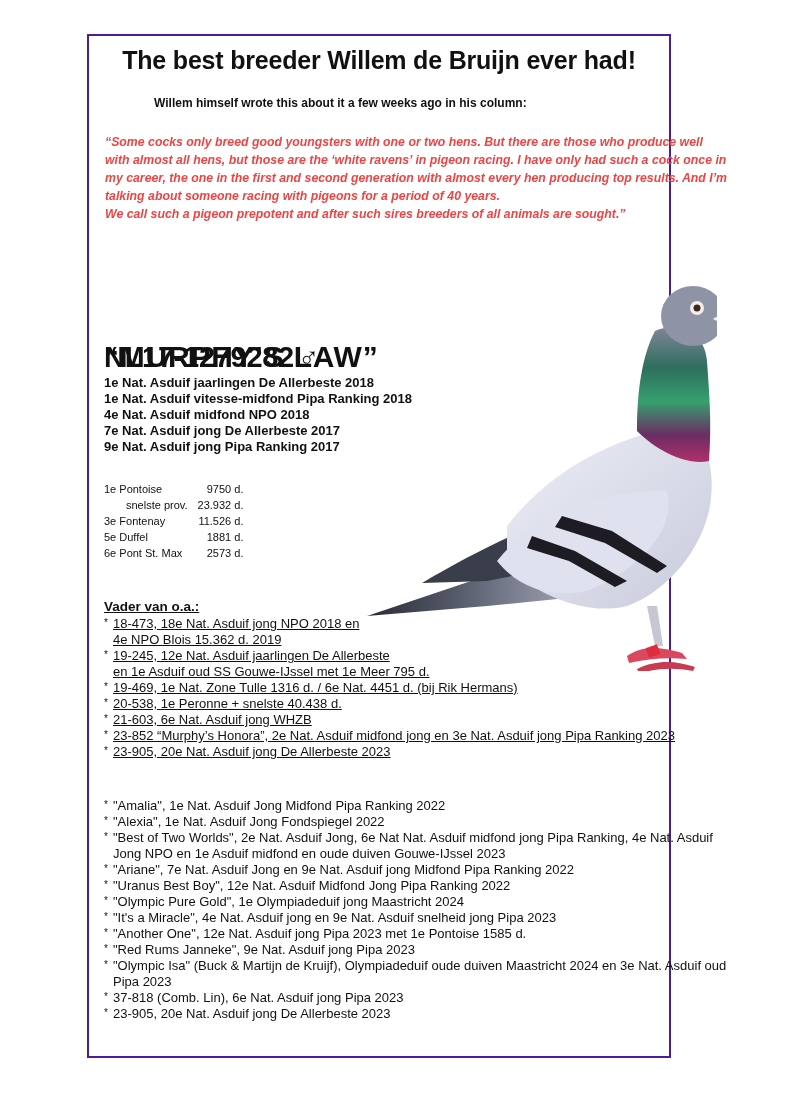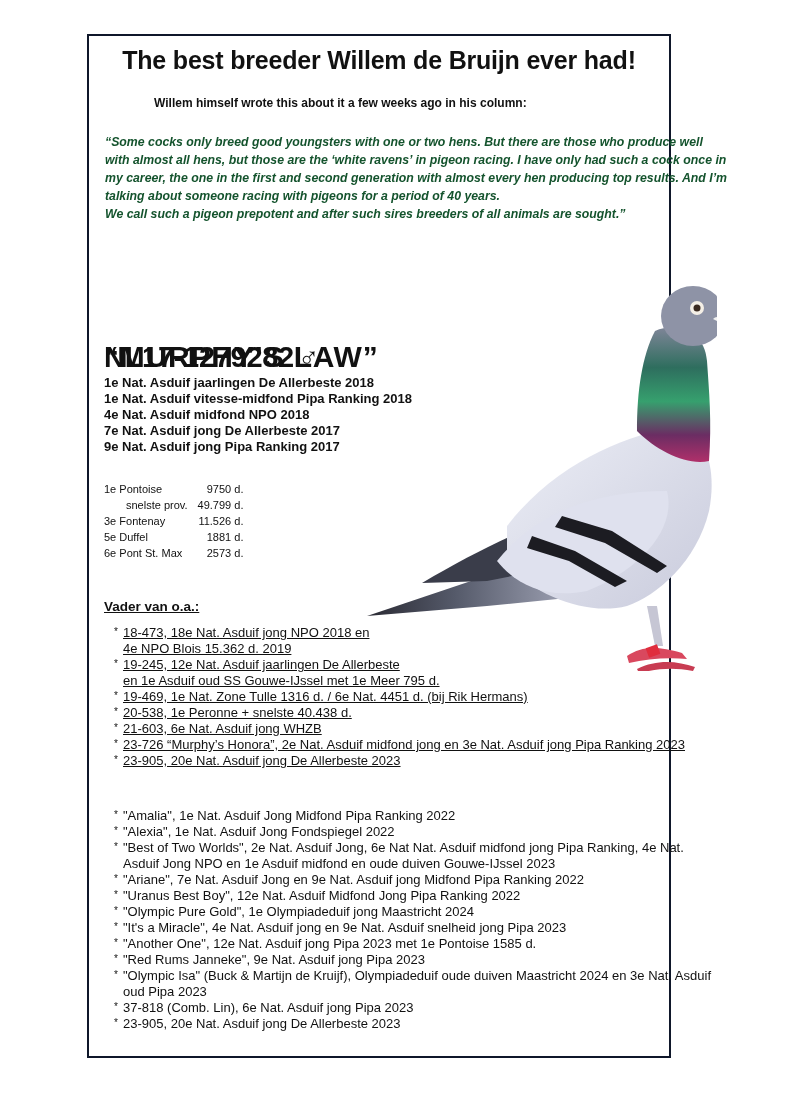--- a/index.html
+++ b/index.html
@@ -1,34 +1,34 @@
 <!DOCTYPE html>
 <html><head>
 <meta charset="utf-8">
 <style>
   html, body { margin: 0; padding: 0; background: #ffffff; }
   body { width: 800px; height: 1101px; position: relative; overflow: hidden; font-family: "Liberation Sans", sans-serif; color: #111; }
-  .frame { position: absolute; left: 87px; top: 34px; width: 584px; height: 1024px; border: 2px solid #0f172a; box-sizing: border-box; }
+  .frame { position: absolute; left: 87px; top: 34px; width: 584px; height: 1024px; border: 2px solid #4c1d95; box-sizing: border-box; }
   .title { position: absolute; left: 0; right: 0; top: 10px; text-align: center; font-size: 25px; font-weight: bold; letter-spacing: -0.2px; }
   .subtitle { position: absolute; left: 65px; top: 60px; font-size: 12px; font-weight: bold; }
-  .quote { position: absolute; left: 16px; top: 97px; width: 625px; font-size: 12.3px; font-style: italic; font-weight: bold; line-height: 18px; color: #14532d; }
+  .quote { position: absolute; left: 16px; top: 97px; width: 625px; font-size: 12.3px; font-style: italic; font-weight: bold; line-height: 18px; color: #ef4444; }
   .quote p { margin: 0; }
   .ring { position: absolute; left: 15px; top: 261px; font-size: 29px; font-weight: bold; letter-spacing: -0.3px; margin-top: 44px; }
   .ring .sex { font-weight: normal; font-size: 28px; margin-left: 4px; }
   .name { position: absolute; left: 15px; top: 304px; font-size: 30px; font-weight: bold; letter-spacing: 0.8px; }
   .titles { position: absolute; left: 15px; top: 339px; font-size: 13px; font-weight: bold; line-height: 16px; }
   .titles div { white-space: nowrap; }
   .results { position: absolute; left: 15px; top: 445px; font-size: 11px; line-height: 16px; border-collapse: collapse; }
   .results td { padding: 0; white-space: nowrap; }
   .results td.dist { text-align: right; padding-left: 10px; }
   .results td.indent { padding-left: 22px; }
   .pigeon { position: absolute; left: 248px; top: 225px; width: 380px; height: 410px; }
   .section { position: absolute; left: 15px; font-size: 13px; line-height: 16px; }
   .section .head { font-weight: bold; font-size: 13.5px; margin-bottom: 1px; }
-  .section ul { list-style: none; margin: 10px; padding: 0; }
+  .section ul { list-style: none; margin: 0; padding: 0; }
   .section li { position: relative; padding-left: 9px; }
   .section li::before { content: "*"; position: absolute; left: 0; top: -1px; font-size: 10px; }
   .vader { top: 563px; width: 620px; text-decoration: underline; }
   .groot { top: 762px; width: 625px; }
 </style>
 </head>
 <body>
 
 <div class="frame">
 
@@ -54,21 +54,21 @@
   </div>
 
   <table class="results">
     <tbody>
         <tr>
       <td>1e Pontoise</td>
       <td class="dist">9750 d.</td>
     </tr>
     <tr>
       <td class="indent">snelste prov.</td>
-      <td class="dist">49.799 d.</td>
+      <td class="dist">23.932 d.</td>
     </tr>
     <tr>
       <td>3e Fontenay</td>
       <td class="dist">11.526 d.</td>
     </tr>
     <tr>
       <td>5e Duffel</td>
       <td class="dist">1881 d.</td>
     </tr>
     <tr>
@@ -129,21 +129,21 @@
   <div class="section vader">
     <div class="head">Vader van o.a.:</div>
     <ul>
       <li style="white-space:pre-line">18-473, 18e Nat. Asduif jong NPO 2018 en
 4e NPO Blois 15.362 d. 2019</li>
       <li style="white-space:pre-line">19-245, 12e Nat. Asduif jaarlingen De Allerbeste
 en 1e Asduif oud SS Gouwe-IJssel met 1e Meer 795 d.</li>
       <li>19-469, 1e Nat. Zone Tulle 1316 d. / 6e Nat. 4451 d. (bij Rik Hermans)</li>
       <li>20-538, 1e Peronne + snelste 40.438 d.</li>
       <li>21-603, 6e Nat. Asduif jong WHZB</li>
-      <li>23-726 “Murphy’s Honora”, 2e Nat. Asduif midfond jong en 3e Nat. Asduif jong Pipa Ranking 2023</li>
+      <li>23-852 “Murphy’s Honora”, 2e Nat. Asduif midfond jong en 3e Nat. Asduif jong Pipa Ranking 2023</li>
       <li>23-905, 20e Nat. Asduif jong De Allerbeste 2023</li>
     </ul>
   </div>
 
   <div class="section groot">
     <ul>
       <li>"Amalia", 1e Nat. Asduif Jong Midfond Pipa Ranking 2022</li>
       <li>"Alexia", 1e Nat. Asduif Jong Fondspiegel 2022</li>
       <li>"Best of Two Worlds", 2e Nat. Asduif Jong, 6e Nat Nat. Asduif midfond jong Pipa Ranking, 4e Nat. Asduif Jong NPO en 1e Asduif midfond en oude duiven Gouwe-IJssel 2023</li>
       <li>"Ariane", 7e Nat. Asduif Jong en 9e Nat. Asduif jong Midfond Pipa Ranking 2022</li>

